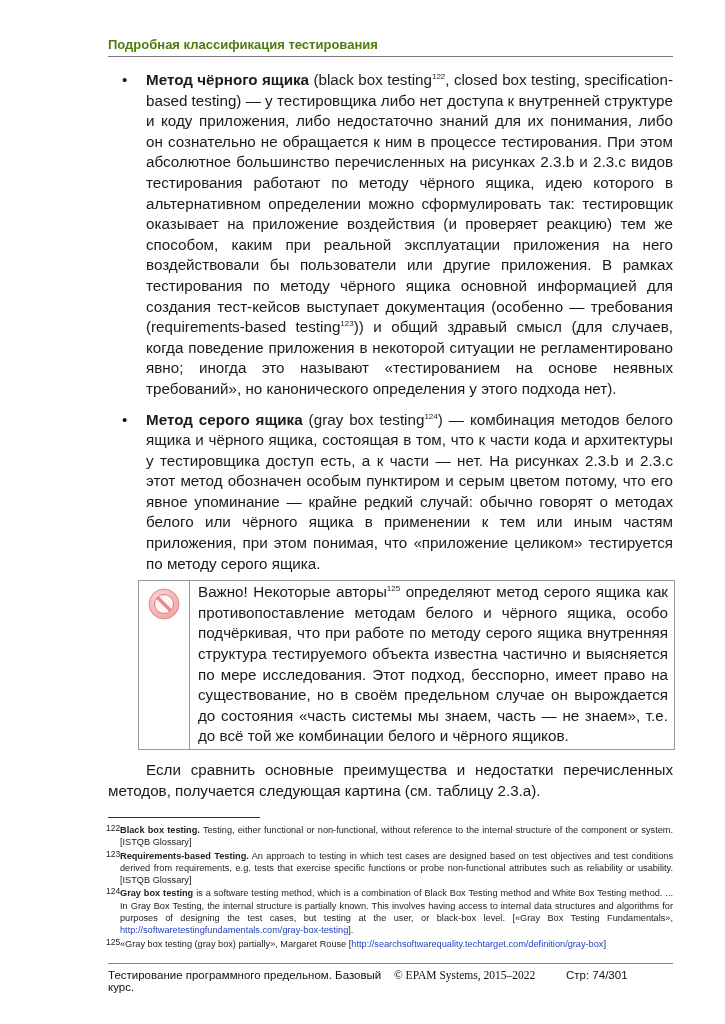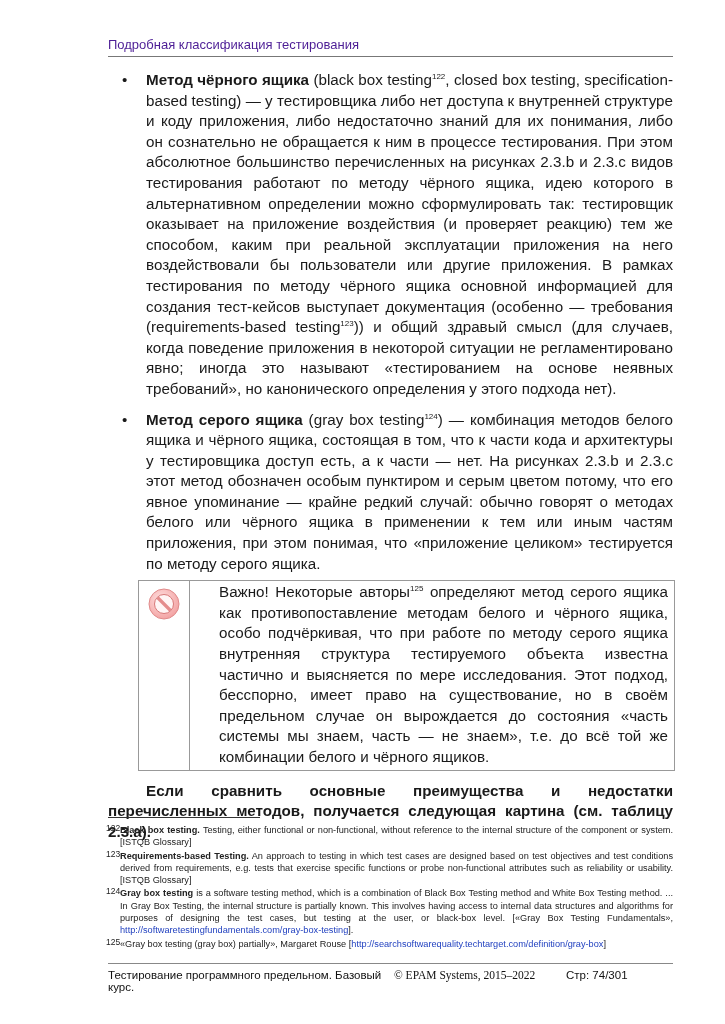--- a/index.html
+++ b/index.html
@@ -1,29 +1,29 @@
 <!DOCTYPE html>
 <html><head>
 <meta charset="utf-8">
 <style>
   html, body { margin:0; padding:0; background:#ffffff; }
   body { width:725px; height:1024px; position:relative; overflow:hidden;
          font-family:"Liberation Sans", sans-serif; color:#1a1a1a; }
-  .header { position:absolute; left:108px; top:37px; width:565px; font-size:13px; color:#4c1d95; }
+  .header { position:absolute; left:108px; top:37px; width:565px; font-size:13px; color:#4d7c0f;font-weight:bold; }
   .header-rule { position:absolute; left:108px; top:56px; width:565px; height:1px; background:#777; }
   .content { position:absolute; left:108px; top:70px; width:565px; font-size:15.2px; line-height:20.6px; }
   .bullet-item { position:relative; padding-left:38px; text-align:justify; margin-bottom:10px; }
   .bullet-item .bullet { position:absolute; left:14px; top:0; }
   .bold { font-weight:bold; }
   sup { font-size:8px; vertical-align:6px; line-height:0; }
   .warn-box { position:relative; margin:6px 0 6px 30px; width:535px; border:1px solid #999;
-              display:flex;gap:21px; }
+              display:flex; }
   .warn-icon-cell { width:50px; border-right:1px solid #999; display:flex; justify-content:center; padding-top:6px; }
   .warn-text { flex:1; padding:1px 6px 2px 8px; text-align:justify; }
-  .para { text-indent:38px; text-align:justify; margin:0;font-weight:bold; }
+  .para { text-indent:38px; text-align:justify; margin:0; }
   .fn-rule { position:absolute; left:108px; top:817px; width:152px; height:1px; background:#333; }
   .footnotes { position:absolute; left:108px; top:824px; width:565px; font-size:9.2px; line-height:12.3px; color:#222; }
   .fn { position:relative; padding-left:12px; margin-bottom:1px; text-align:justify; }
   .fn .num { position:absolute; left:-2px; top:-2px; font-size:8.5px; }
   .fn a { color:#1f3fbf; text-decoration:none; }
   .footer-rule { position:absolute; left:108px; top:963px; width:565px; height:1px; background:#888; }
   .footer { position:absolute; left:108px; top:969px; width:565px; font-size:11.5px; color:#111; display:flex; }
   .footer .left { width:286px; }
   .footer .mid { width:172px;font-family:Liberation Serif, serif; }
   .footer .right { flex:1; }

